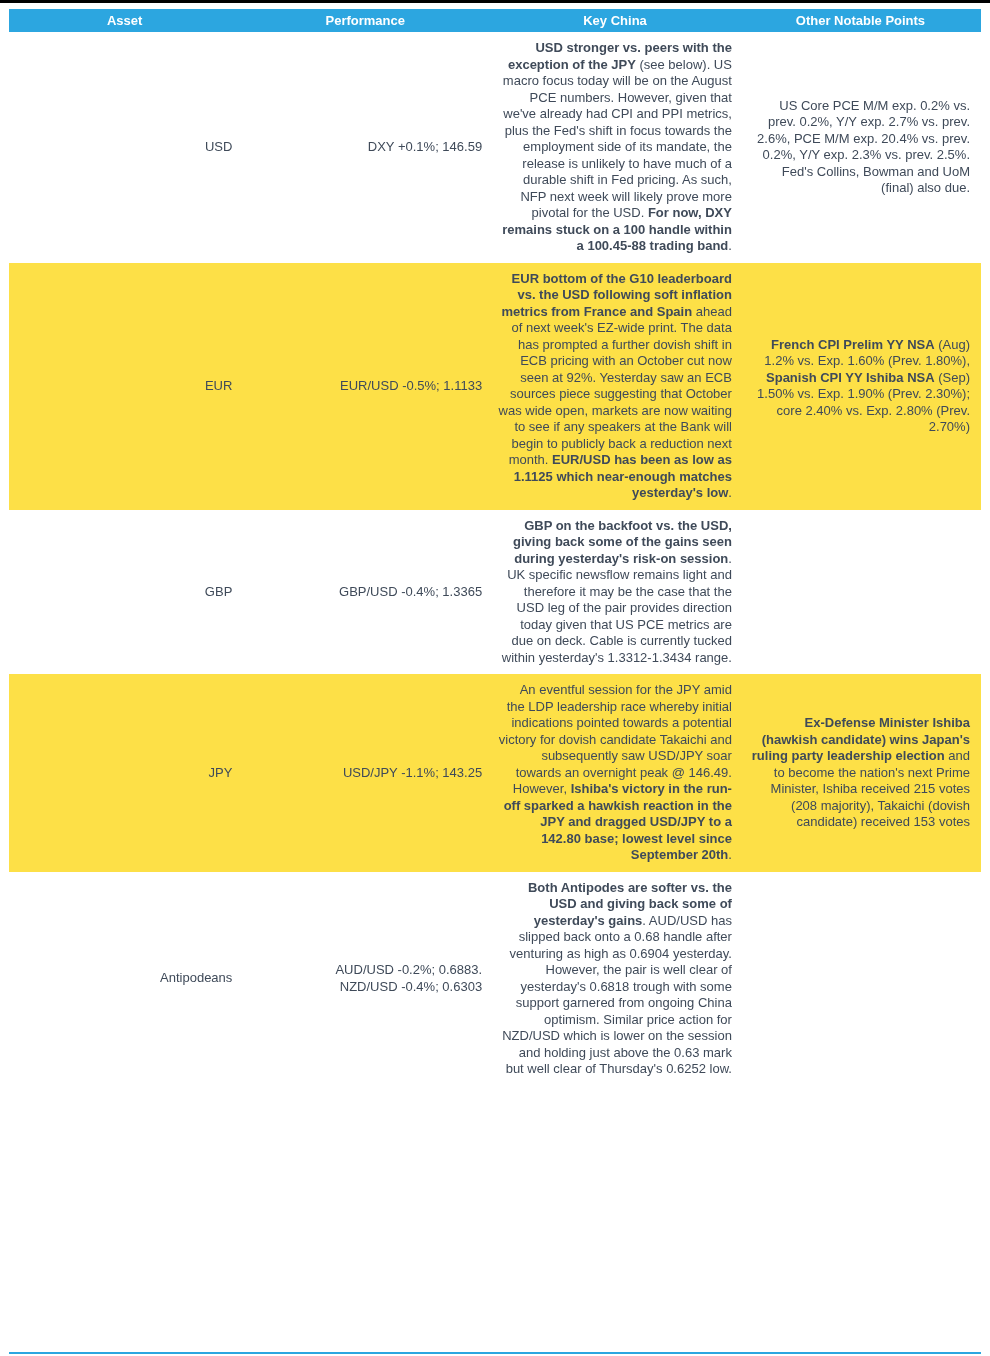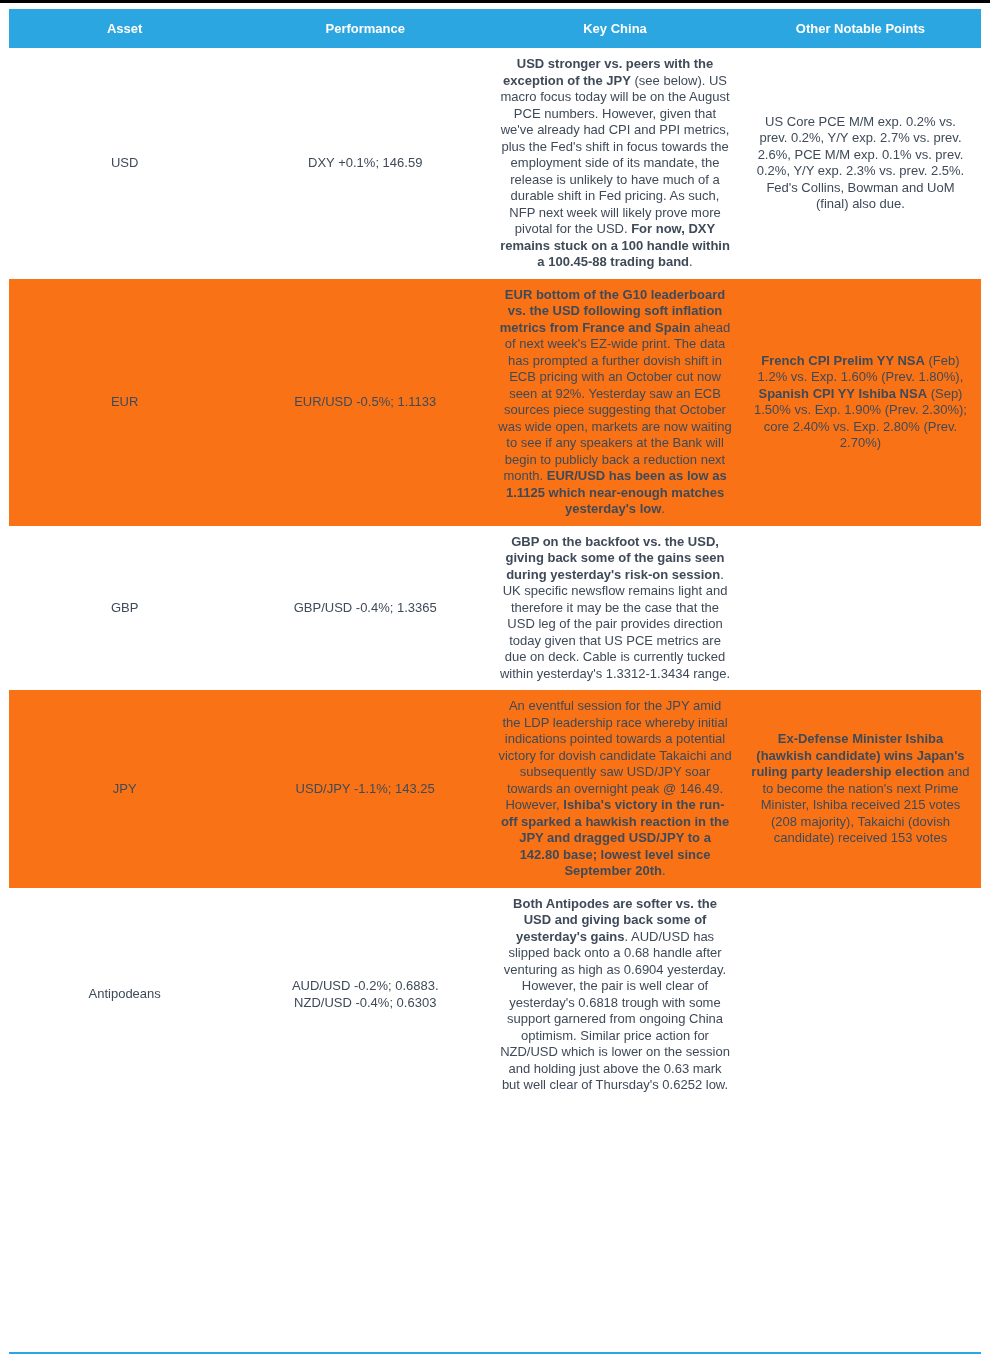--- a/index.html
+++ b/index.html
@@ -17,28 +17,28 @@
   .thead { display:table-row; }
   .th {
     display:table-cell;
     background:#2ca6e0;
     color:#ffffff;
     font-weight:bold;
     font-size:13px;
     line-height:15px;
     text-align:center;
     vertical-align:middle;
-    padding:12px 2px;
+    padding:4px 2px;
   }
   .trow { display:table-row; }
-  .trow.alt .td { background:#f97316; }
+  .trow.alt .td { background:#fde047; }
   .td {
     display:table-cell;
     vertical-align:middle;
-    text-align:center;
+    text-align:right;
     font-size:13px;
     line-height:16.5px;
     padding:8px 8px;
   }
   .td b { font-weight:bold; }
   .col-asset   { width:23.8%; }
   .col-perf    { width:25.7%; }
   .col-key     { width:25.7%; }
   .col-notable { width:24.8%; }
   .col-notable.td { padding:8px 11px; }
@@ -61,28 +61,28 @@
       <div class="th col-asset">Asset</div>
       <div class="th col-perf">Performance</div>
       <div class="th col-key">Key China</div>
       <div class="th col-notable">Other Notable Points</div>
     </div>
 
     <div class="trow">
       <div class="td col-asset">USD</div>
       <div class="td col-perf"><span>DXY +0.1%; 146.59</span></div>
       <div class="td col-key"><b>USD stronger vs. peers with the exception of the JPY</b><span> (see below). US macro focus today will be on the August PCE numbers. However, given that we've already had CPI and PPI metrics, plus the Fed's shift in focus towards the employment side of its mandate, the release is unlikely to have much of a durable shift in Fed pricing. As such, NFP next week will likely prove more pivotal for the USD. </span><b>For now, DXY remains stuck on a 100 handle within a 100.45-88 trading band</b><span>.</span></div>
-      <div class="td col-notable"><span>US Core PCE M/M exp. 0.2% vs. prev. 0.2%, Y/Y exp. 2.7% vs. prev. 2.6%, PCE M/M exp. 0.1% vs. prev. 0.2%, Y/Y exp. 2.3% vs. prev. 2.5%. Fed's Collins, Bowman and UoM (final) also due.</span></div>
+      <div class="td col-notable"><span>US Core PCE M/M exp. 0.2% vs. prev. 0.2%, Y/Y exp. 2.7% vs. prev. 2.6%, PCE M/M exp. 20.4% vs. prev. 0.2%, Y/Y exp. 2.3% vs. prev. 2.5%. Fed's Collins, Bowman and UoM (final) also due.</span></div>
     </div>
 
     <div class="trow alt">
       <div class="td col-asset">EUR</div>
       <div class="td col-perf"><span>EUR/USD -0.5%; 1.1133</span></div>
       <div class="td col-key"><b>EUR bottom of the G10 leaderboard vs. the USD following soft inflation metrics from France and Spain</b><span> ahead of next week's EZ-wide print. The data has prompted a further dovish shift in ECB pricing with an October cut now seen at 92%. Yesterday saw an ECB sources piece suggesting that October was wide open, markets are now waiting to see if any speakers at the Bank will begin to publicly back a reduction next month. </span><b>EUR/USD has been as low as 1.1125 which near-enough matches yesterday's low</b><span>.</span></div>
-      <div class="td col-notable"><b>French CPI Prelim YY NSA</b><span> (Feb) 1.2% vs. Exp. 1.60% (Prev. 1.80%), </span><b>Spanish CPI YY Ishiba NSA</b><span> (Sep) 1.50% vs. Exp. 1.90% (Prev. 2.30%); core 2.40% vs. Exp. 2.80% (Prev. 2.70%)</span></div>
+      <div class="td col-notable"><b>French CPI Prelim YY NSA</b><span> (Aug) 1.2% vs. Exp. 1.60% (Prev. 1.80%), </span><b>Spanish CPI YY Ishiba NSA</b><span> (Sep) 1.50% vs. Exp. 1.90% (Prev. 2.30%); core 2.40% vs. Exp. 2.80% (Prev. 2.70%)</span></div>
     </div>
 
     <div class="trow">
       <div class="td col-asset">GBP</div>
       <div class="td col-perf"><span>GBP/USD -0.4%; 1.3365</span></div>
       <div class="td col-key"><b>GBP on the backfoot vs. the USD, giving back some of the gains seen during yesterday's risk-on session</b><span>. UK specific newsflow remains light and therefore it may be the case that the USD leg of the pair provides direction today given that US PCE metrics are due on deck. Cable is currently tucked within yesterday's 1.3312-1.3434 range.</span></div>
       <div class="td col-notable"></div>
     </div>
 
     <div class="trow alt">

